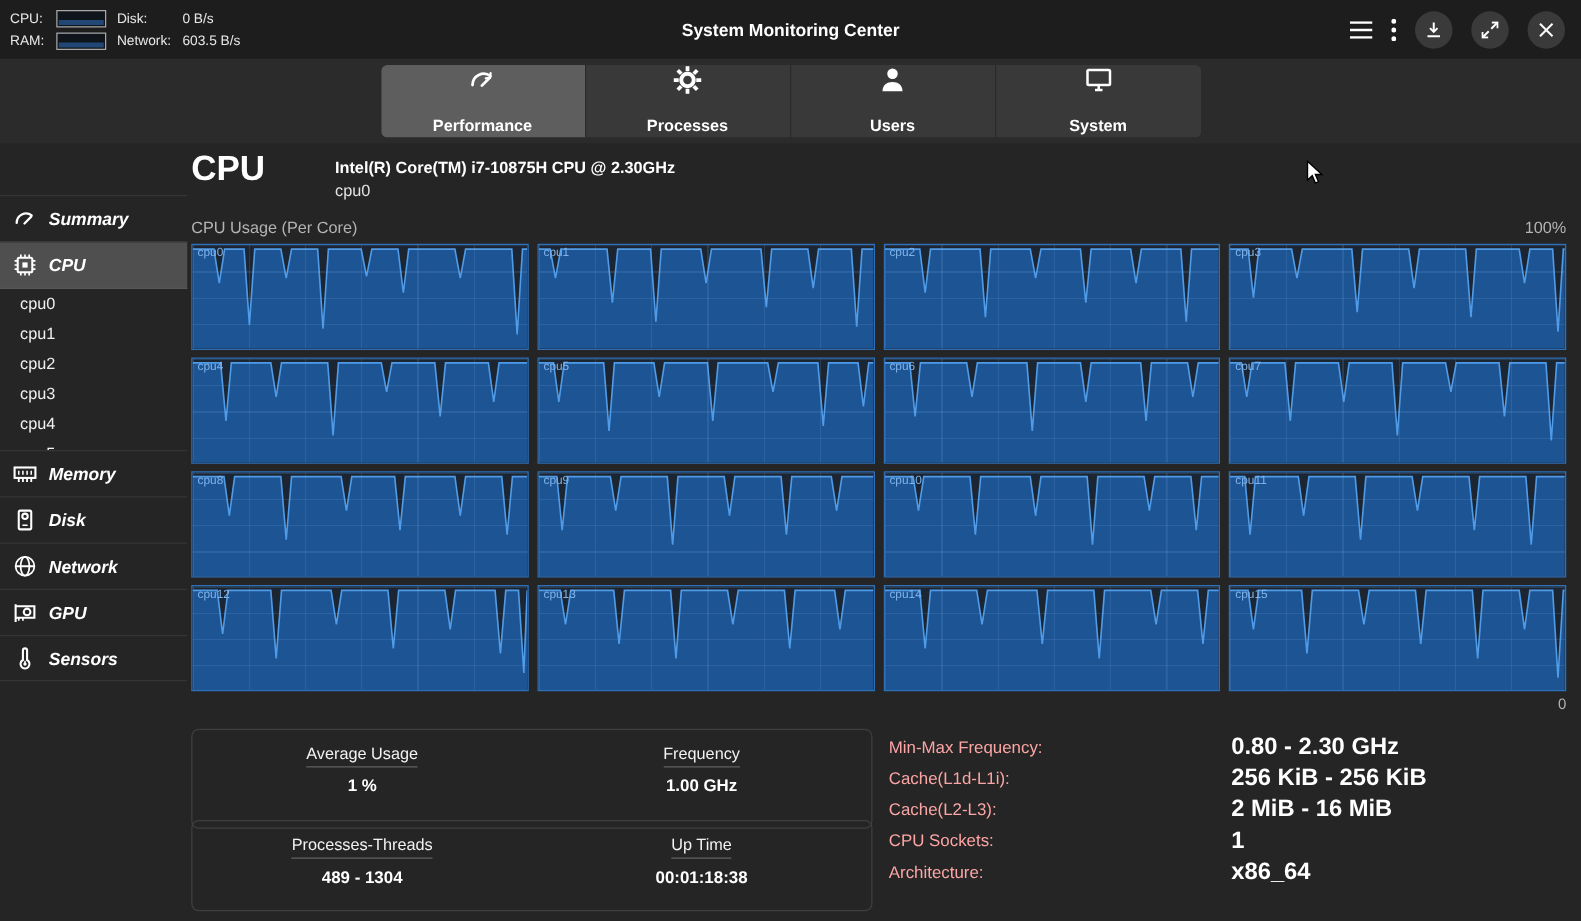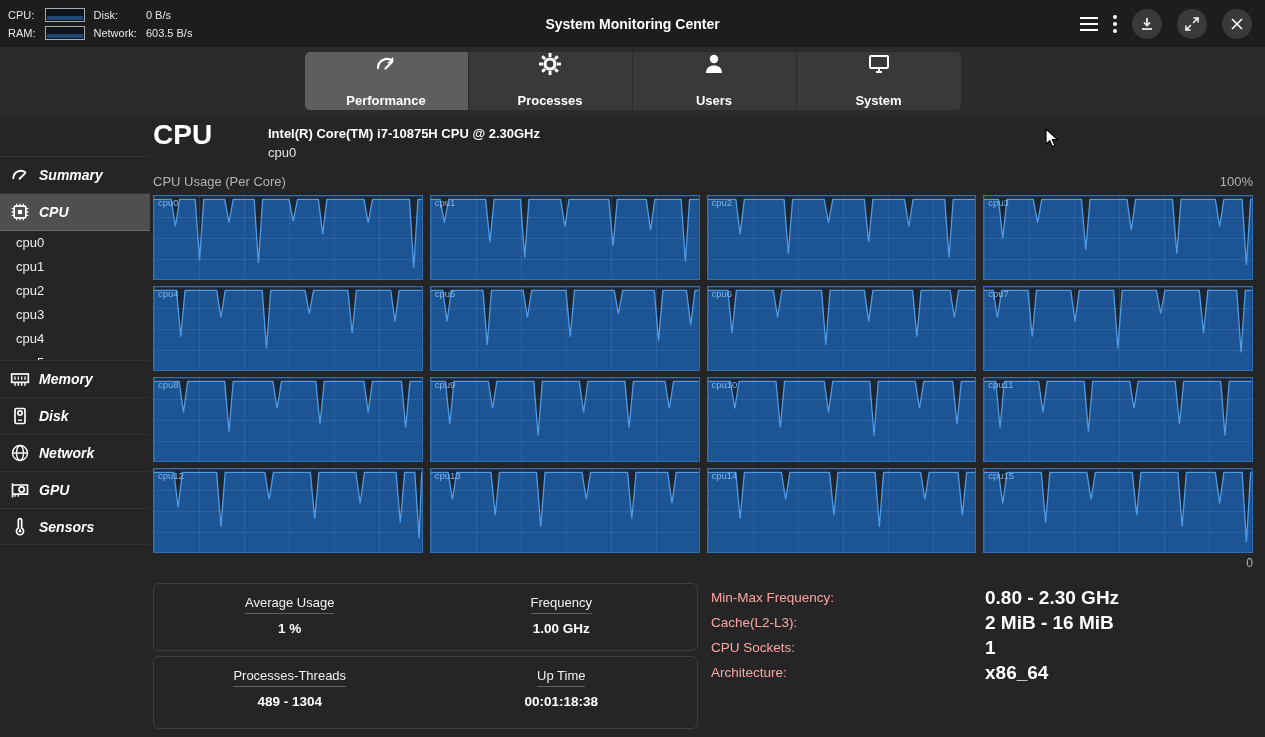--- a/index.html
+++ b/index.html
@@ -94,21 +94,21 @@
       repeating-linear-gradient(to bottom, rgba(120,170,230,.16) 0px, rgba(120,170,230,.16) 1px, transparent 1px, transparent 21px);
   }
   .core-label { position:absolute; top:1px; left:4px; font-size:9.5px; color:#7fb3ea; z-index:2; }
   .zero-label { position:absolute; right:12px; top:441px; font-size:12px; color:#b3b3b3; }
 
   .stat-box {
     position:absolute; left:3px; width:545px;
     border:1px solid #3f3f3f; border-radius:6px;
     display:grid; grid-template-columns:1fr 1fr; align-content:start; padding-top:11px;
   }
-  .stat-box.box1 { top:468px; height:68px; }
+  .stat-box.box1 { top:468px; height:80px; }
   .stat-box.box2 { top:541px; height:73px; }
   .stat-head { text-align:center; font-size:13px; color:#f2f2f2; }
   .stat-head span { border-bottom:1px solid #616161; padding-bottom:3px; }
   .stat-value { text-align:center; font-weight:bold; font-size:13.5px; margin-top:11px; }
 
   .info-list { position:absolute; left:561px; top:470px; width:545px; }
   .info-row { display:grid; grid-template-columns:274px 1fr; height:25px; align-items:center; }
   .info-label { font-size:13.5px; color:#fca5a5; }
   .info-value { font-size:19px; font-weight:bold; color:#fff; }
 
@@ -471,20 +471,24 @@
     <div class="stat-value">489 - 1304</div>
     <div class="stat-value">00:01:18:38</div>
   </div>
 
   <div class="info-list">
     <div class="info-row">
       <span class="info-label">Min-Max Frequency:</span>
       <span class="info-value">0.80 - 2.30 GHz</span>
     </div>
     <div class="info-row">
+      <span class="info-label">Cache(L1d-L1i):</span>
+      <span class="info-value">256 KiB - 256 KiB</span>
+    </div>
+    <div class="info-row">
       <span class="info-label">Cache(L2-L3):</span>
       <span class="info-value">2 MiB - 16 MiB</span>
     </div>
     <div class="info-row">
       <span class="info-label">CPU Sockets:</span>
       <span class="info-value">1</span>
     </div>
     <div class="info-row">
       <span class="info-label">Architecture:</span>
       <span class="info-value">x86_64</span>

